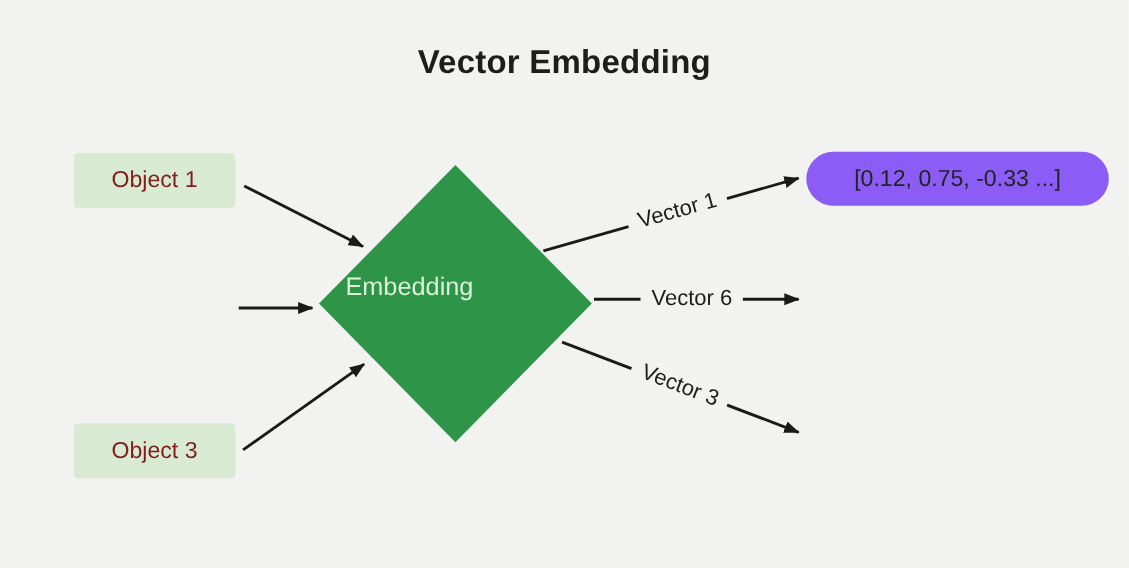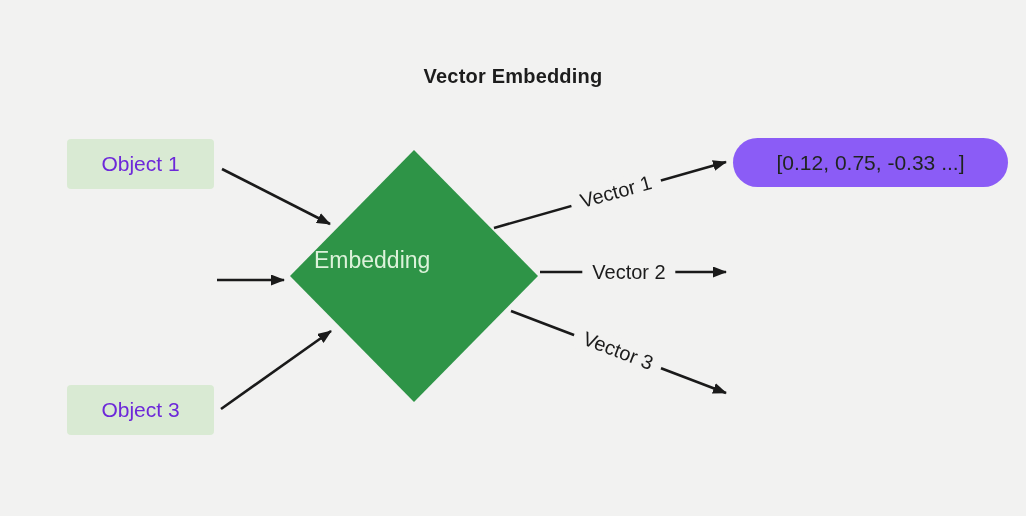--- a/index.html
+++ b/index.html
@@ -13,41 +13,40 @@
     height:516px;
     background:#f2f2f1;
     overflow:hidden;
   }
   .title{
     position:absolute;
     top:40px;
     left:0;
     width:100%;
     text-align:center;
-    font-size:20px;
+    font-size:30px;
     font-weight:700;
     color:#1d1d1d;
     letter-spacing:.2px;
-    margin-top:25px;
   }
   .arrow-layer{
     position:absolute;
     inset:0;
   }
   .obj-box{
     position:absolute;
     width:147px;
     height:50px;
     background:#d9ead3;
     border-radius:4px;
     display:flex;
     align-items:center;
     justify-content:center;
     font-size:21px;
-    color:#6d28d9;
+    color:#7f1d1d;
   }
   .obj-1{left:67px;top:139px;}
   .obj-2{left:67px;top:255px;}
   .obj-3{left:67px;top:385px;}
   .model-label{
     position:absolute;
     left:314px;
     top:246px;
     width:200px;
     font-size:23px;
@@ -114,20 +113,20 @@
   </div>
   <div class="obj-box obj-3">
     <span>Object 3</span>
   </div>
 
   <div class="model-label">
     <span>Embedding</span>
   </div>
 
   <div class="vec-label vec-label-1">Vector 1</div>
-  <div class="vec-label vec-label-2">Vector 2</div>
+  <div class="vec-label vec-label-2">Vector 6</div>
   <div class="vec-label vec-label-3">Vector 3</div>
 
   <div class="pill pill-1">
     <span>[0.12, 0.75, -0.33 ...]</span>
   </div>
 
 </div>
 
 </body></html>

